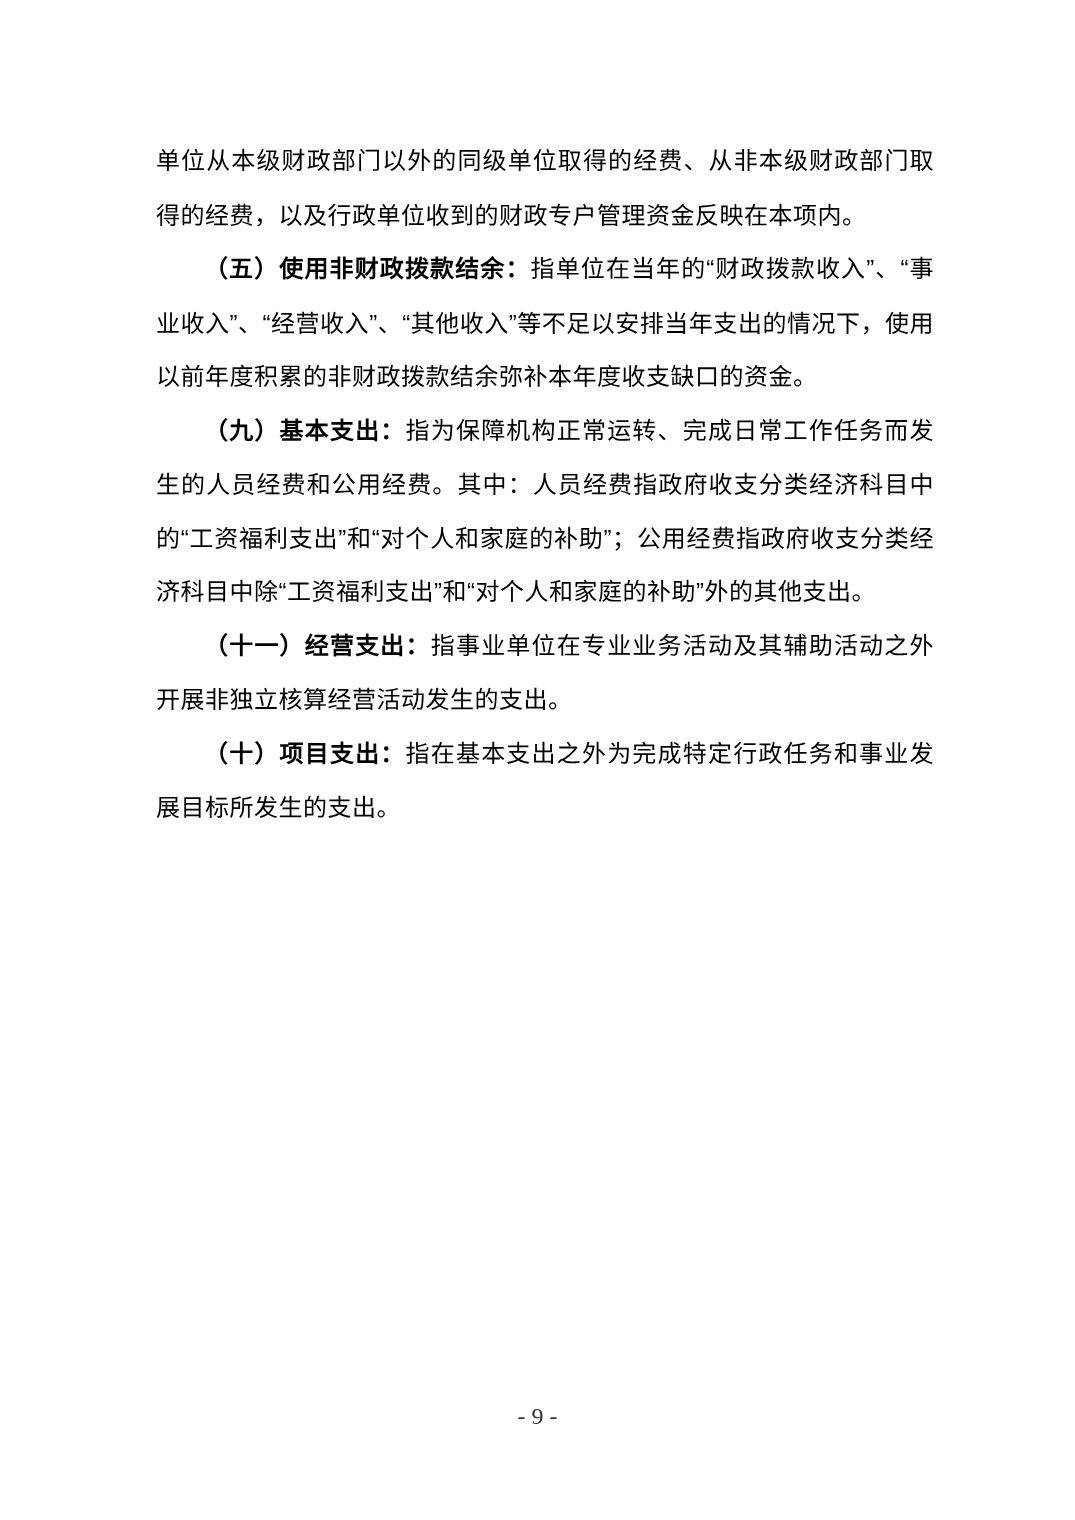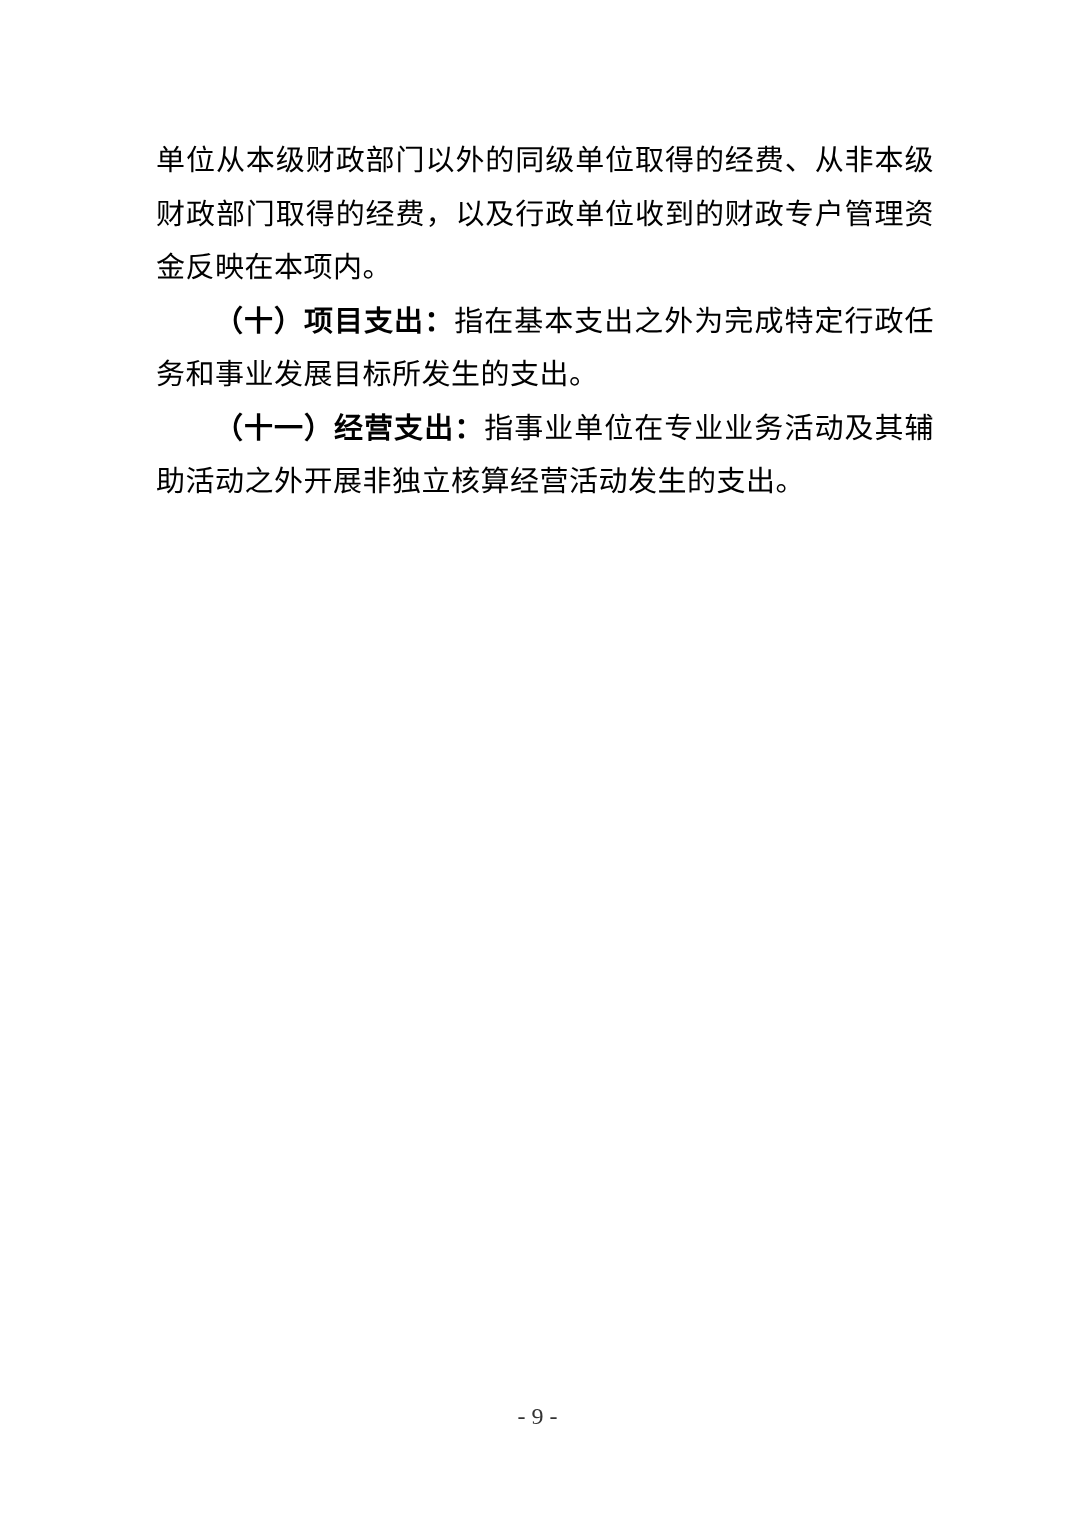--- a/index.html
+++ b/index.html
@@ -18,21 +18,21 @@
   }
   .content {
     position: absolute;
     left: 156px;
     top: 134px;
     width: 778px;
   }
   .para {
     margin: 0;
     padding: 0;
-    font-size: 29px;
+    font-size: 24px;
     line-height: 53.5px;
     color: #000000;
     text-align: justify;
     text-justify: inter-character;
     text-indent: 2em;
     letter-spacing: 0.5px;
     word-break: break-all;
     font-family: "Liberation Sans", sans-serif;
   }
   .para.no-indent { text-indent: 0; }
@@ -53,25 +53,27 @@
   }
 </style>
 </head>
 <body>
 
 <div class="page">
   <main class="content">
 
     <p class="para no-indent"><span class="lead"></span><span class="body-text">单位从本级财政部门以外的同级单位取得的经费、从非本级财政部门取得的经费，以及行政单位收到的财政专户管理资金反映在本项内。</span></p>
 
+    <p class="para"><span class="lead">（五）使用非财政拨款结余：</span><span class="body-text">指单位在当年的“财政拨款收入”、“事业收入”、“经营收入”、“其他收入”等不足以安排当年支出的情况下，使用以前年度积累的非财政拨款结余弥补本年度收支缺口的资金。</span></p>
 
 
 
 
+    <p class="para"><span class="lead">（九）基本支出：</span><span class="body-text">指为保障机构正常运转、完成日常工作任务而发生的人员经费和公用经费。其中：人员经费指政府收支分类经济科目中的“工资福利支出”和“对个人和家庭的补助”；公用经费指政府收支分类经济科目中除“工资福利支出”和“对个人和家庭的补助”外的其他支出。</span></p>
+
+    <p class="para"><span class="lead">（十一）经营支出：</span><span class="body-text">指事业单位在专业业务活动及其辅助活动之外开展非独立核算经营活动发生的支出。</span></p>
 
     <p class="para"><span class="lead">（十）项目支出：</span><span class="body-text">指在基本支出之外为完成特定行政任务和事业发展目标所发生的支出。</span></p>
-
-    <p class="para"><span class="lead">（十一）经营支出：</span><span class="body-text">指事业单位在专业业务活动及其辅助活动之外开展非独立核算经营活动发生的支出。</span></p>
 
   </main>
 
   <footer class="page-number">- 9 -</footer>
 </div>
 
 </body></html>

